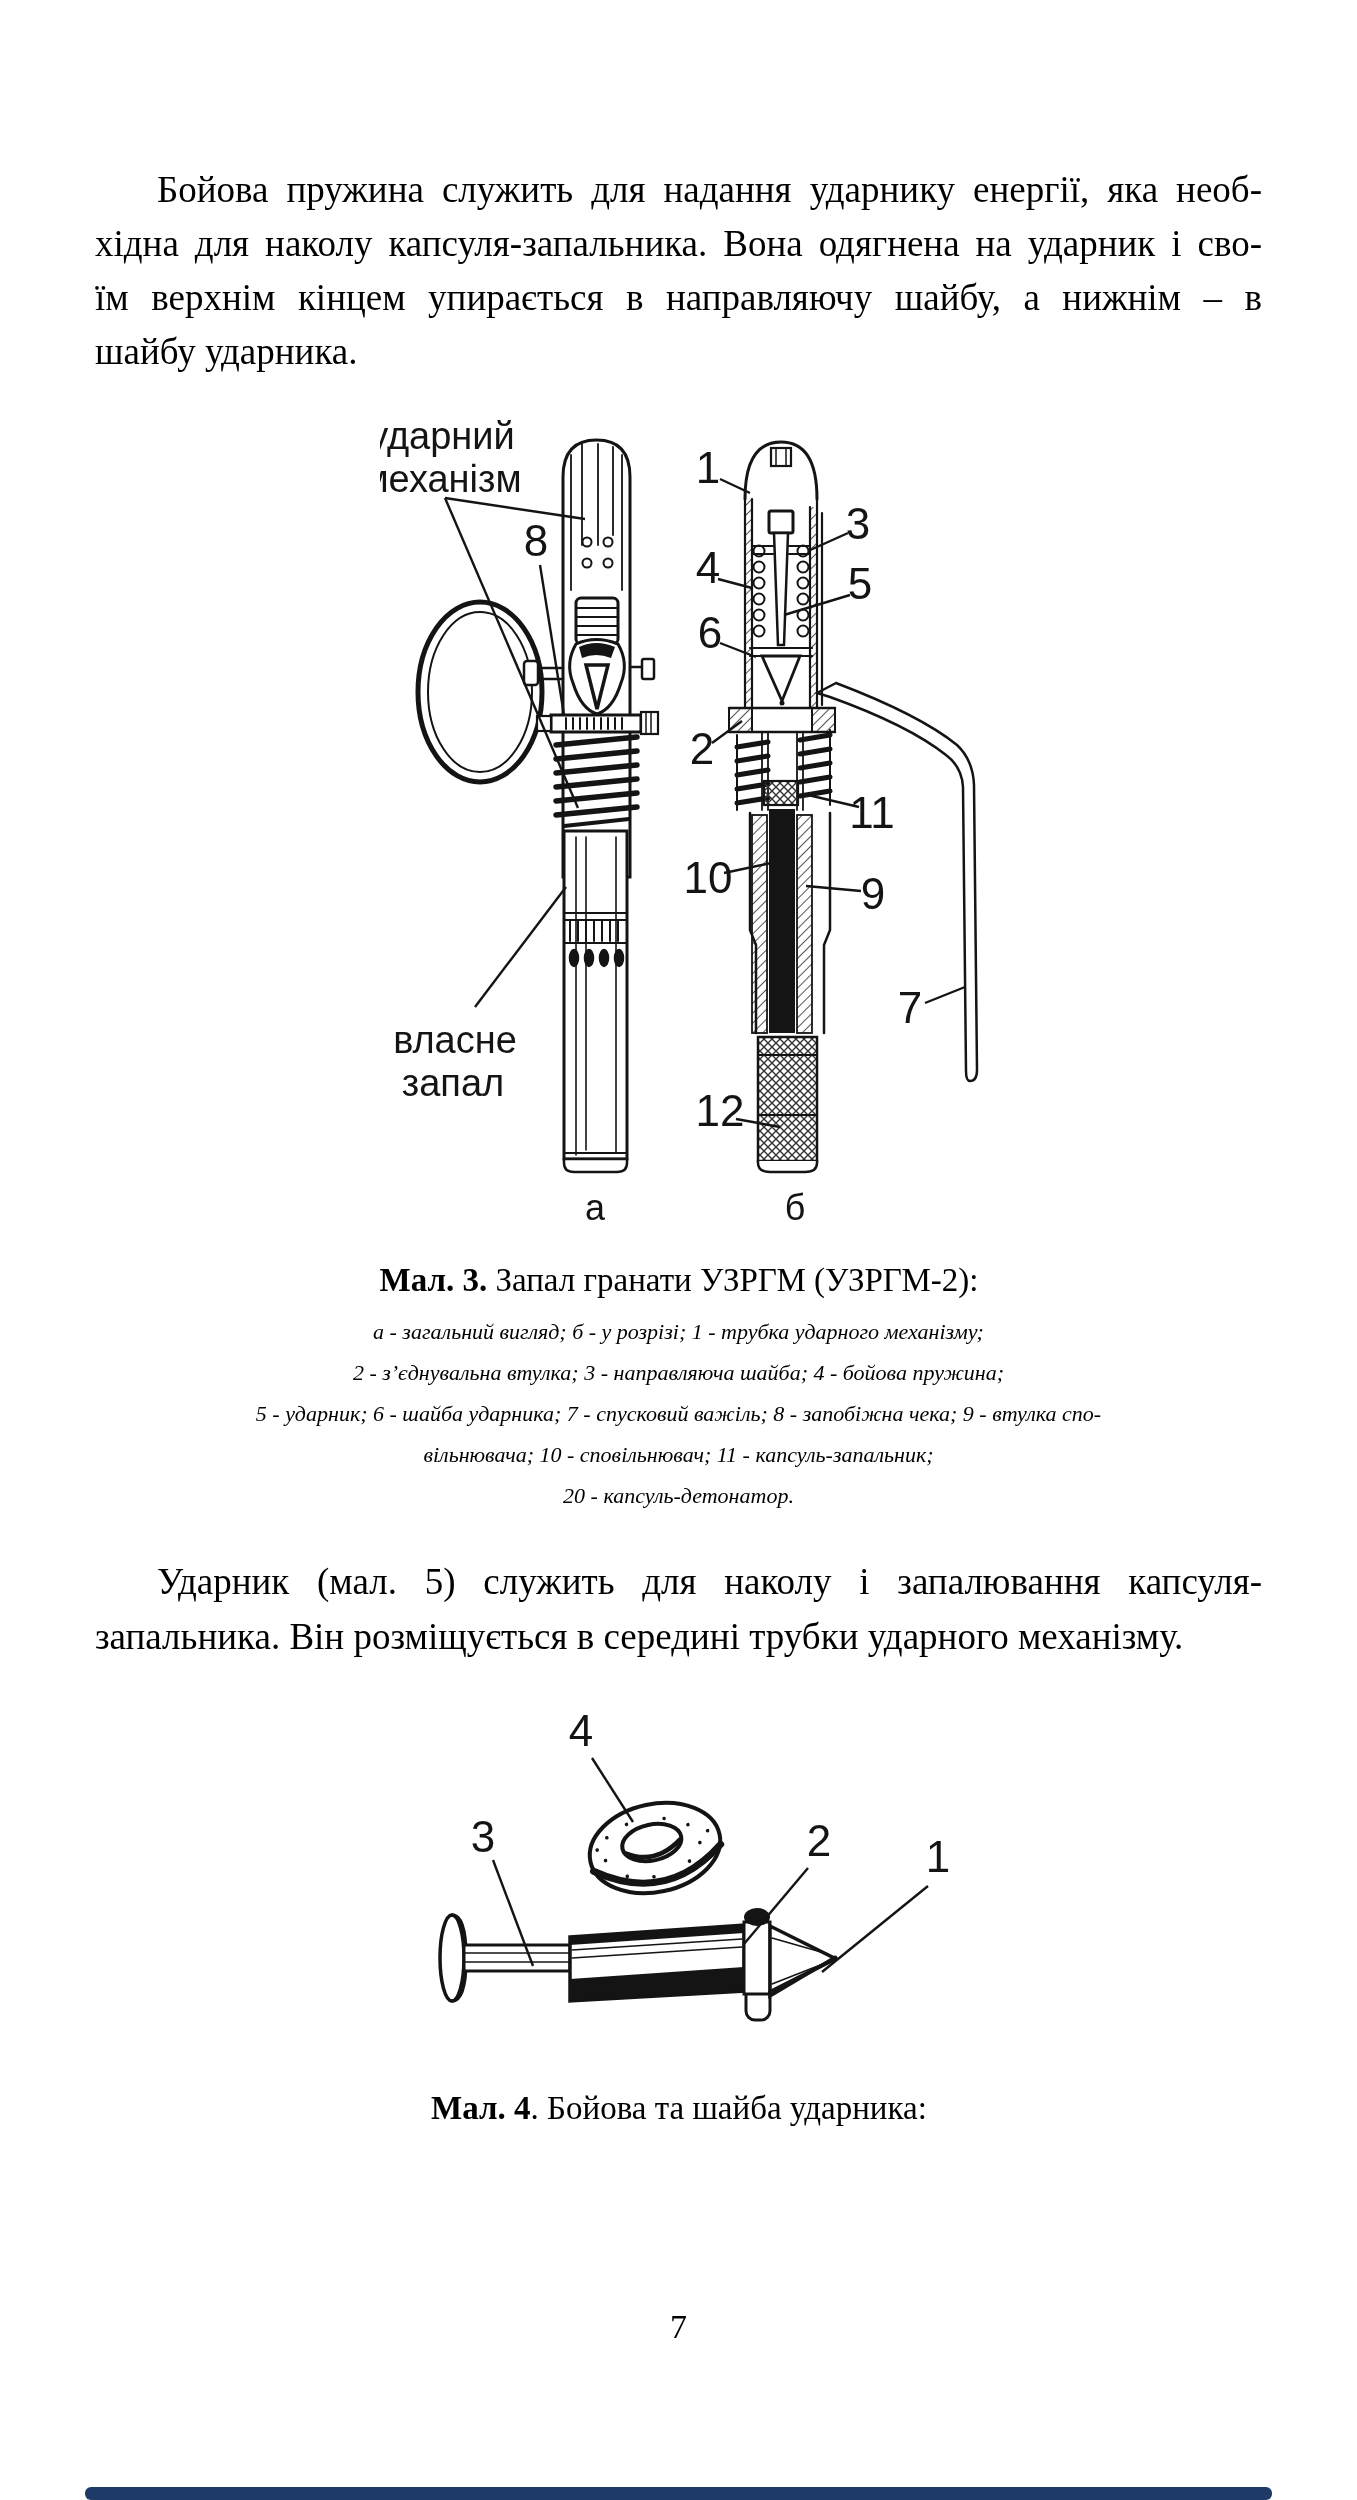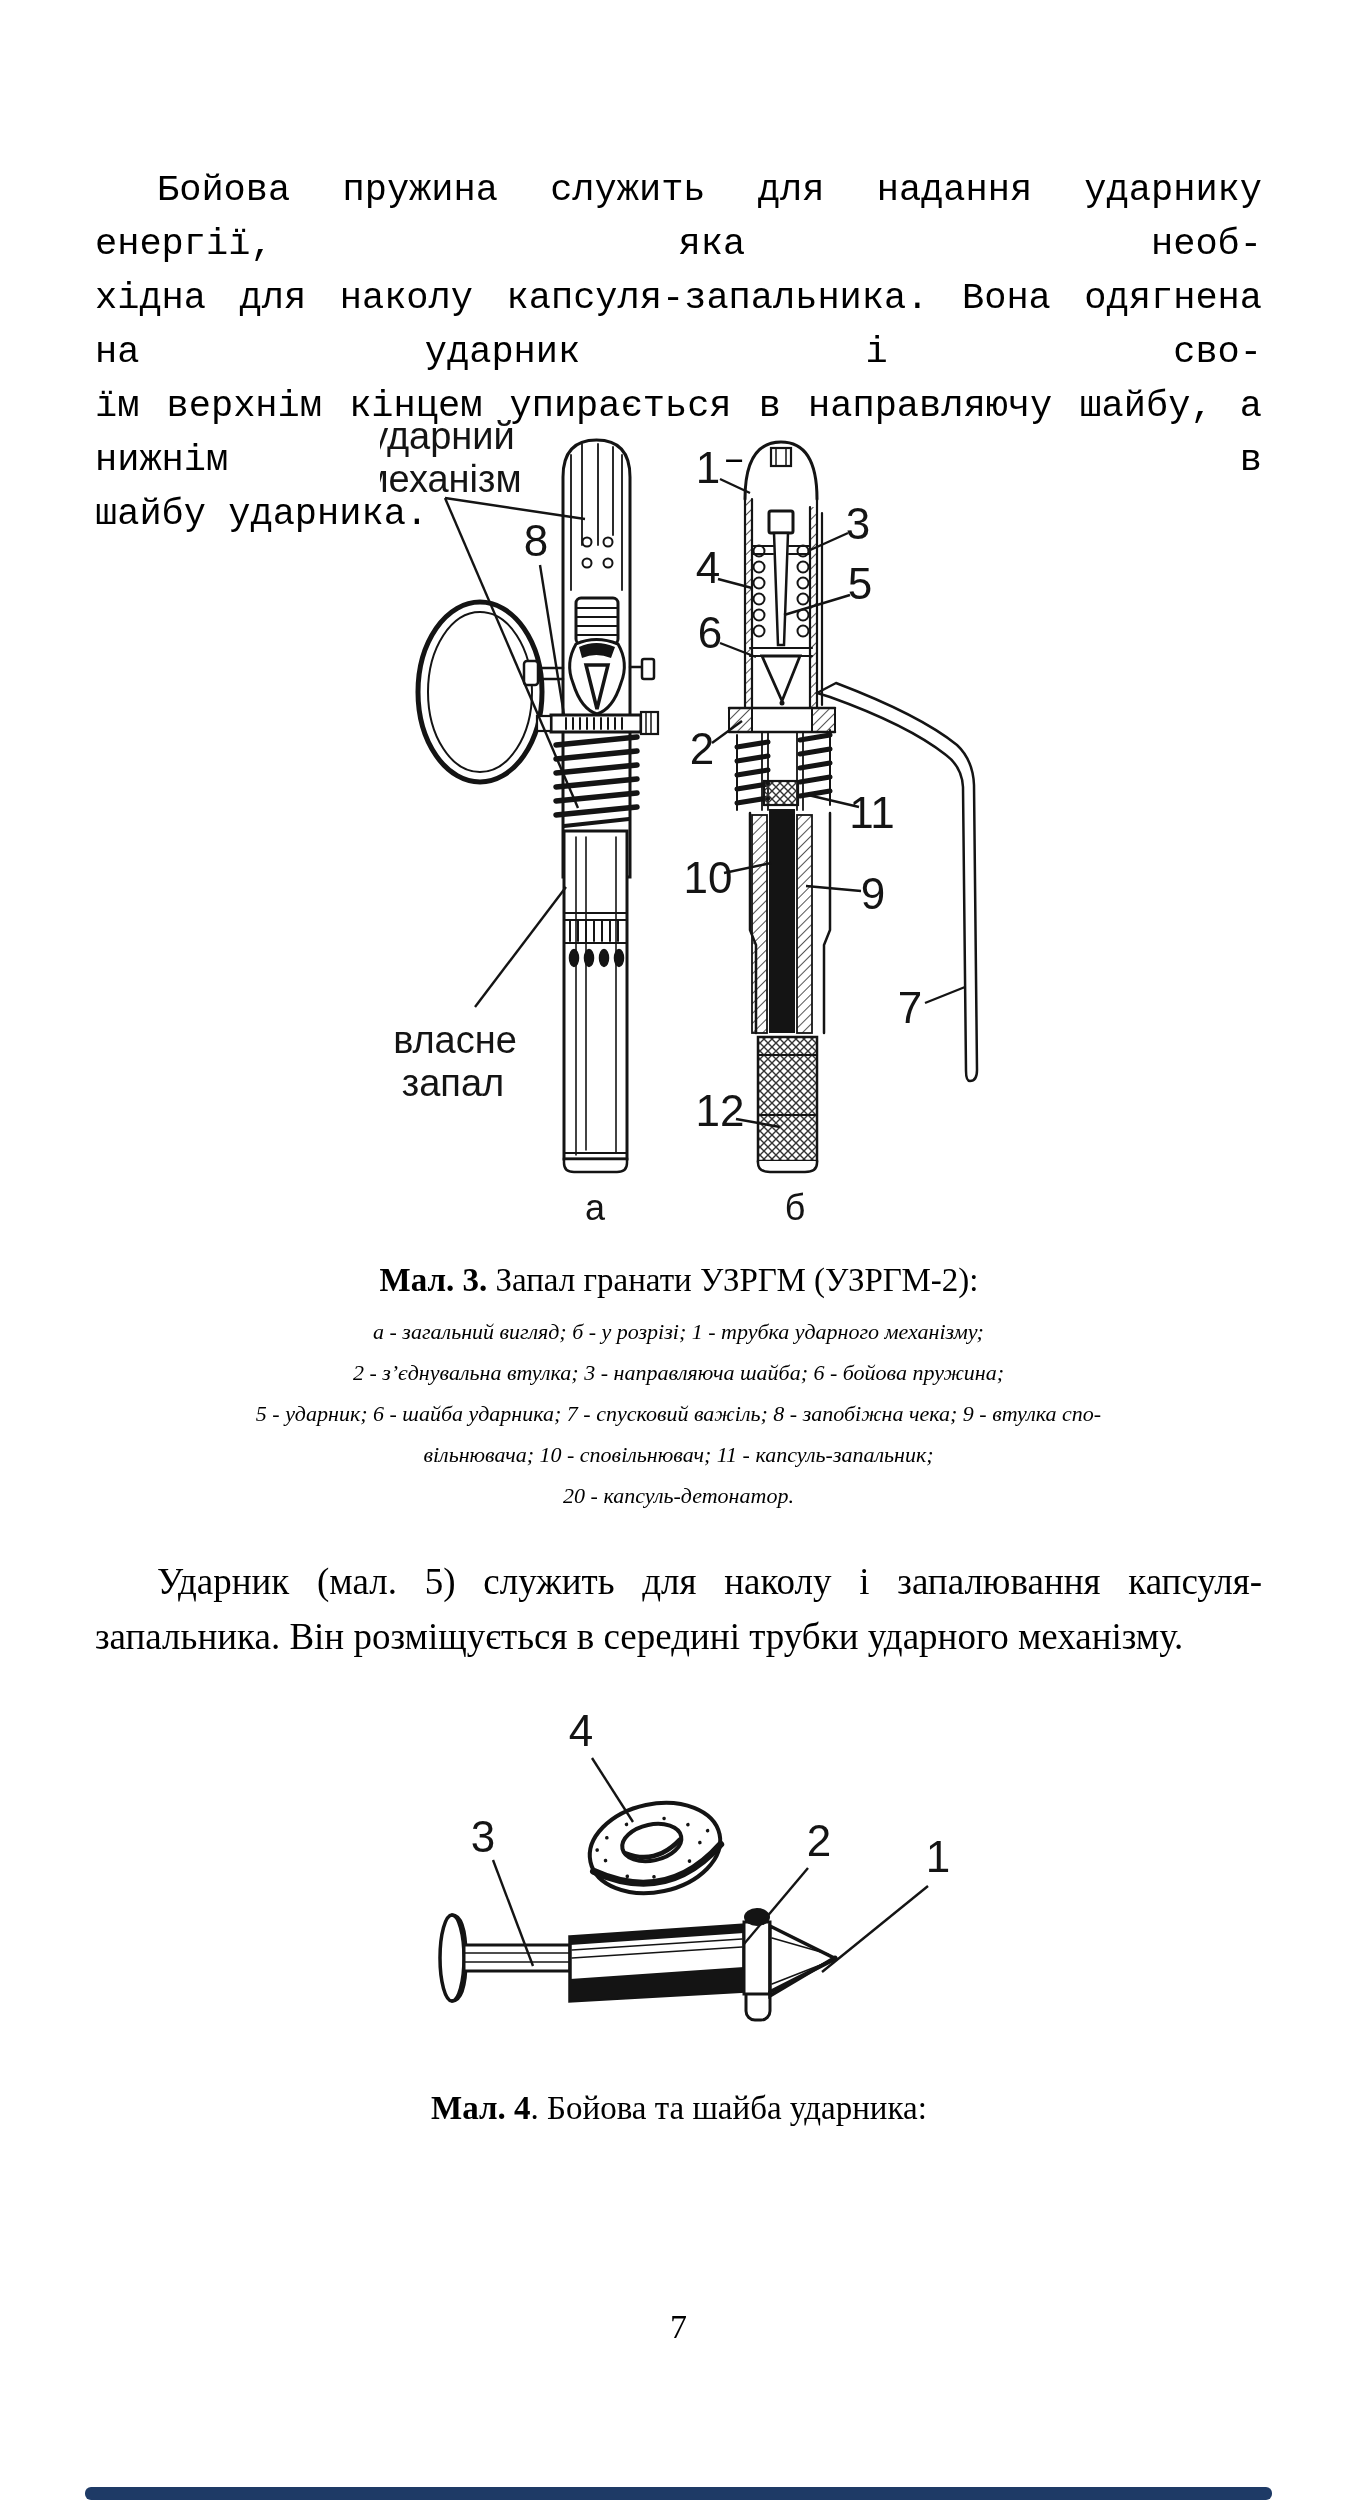--- a/index.html
+++ b/index.html
@@ -22,21 +22,21 @@
   .fig-num  { font-size:44px; }
   .fig-word { font-size:38px; }
   .footer-bar { position:absolute; left:85px; top:2487px; width:1187px; height:13px;
                 border-radius:6px; }
 </style>
 </head>
 <body>
 
 <div class="page">
 
-  <div class="para" style="top:163px;font-family:Liberation Mono, monospace;">
+  <div class="para" style="top:163px;">
     <div class="just indent">Бойова пружина служить для надання ударнику енергії, яка необ-</div>
     <div class="just">хідна для наколу капсуля-запальника. Вона одягнена на ударник і сво-</div>
     <div class="just">їм верхнім кінцем упирається в направляючу шайбу, а нижнім – в</div>
     <div class="pline">шайбу ударника.</div>
   </div>
 
   <svg class="figsvg" style="left:380px; top:415px;" width="620" height="820" viewBox="0 0 620 820">
     <defs>
       <pattern id="p3h" patternUnits="userSpaceOnUse" width="7" height="7" patternTransform="rotate(45)">
         <line x1="0" y1="0" x2="0" y2="7" stroke="#555" stroke-width="2"></line>
@@ -187,21 +187,21 @@
       <text x="215" y="805">а</text>
       <text x="415" y="805">б</text>
     </g>
   </svg>
 
   <div class="caption" style="top:1262px;">
     <b>Мал. 3.</b><span> Запал гранати УЗРГМ (УЗРГМ-2):</span>
   </div>
   <div class="legend" style="top:1311px;">
     <div>а - загальний вигляд; б - у розрізі; 1 - трубка ударного механізму;</div>
-    <div>2 - з’єднувальна втулка; 3 - направляюча шайба; 6 - бойова пружина;</div>
+    <div>2 - з’єднувальна втулка; 3 - направляюча шайба; 4 - бойова пружина;</div>
     <div>5 - ударник; 6 - шайба ударника; 7 - спусковий важіль; 8 - запобіжна чека; 9 - втулка спо-</div>
     <div>вільнювача; 10 - сповільнювач; 11 - капсуль-запальник;</div>
     <div>20 - капсуль-детонатор.</div>
   </div>
 
   <div class="para" style="top:1554px; line-height:55px;">
     <div class="just indent">Ударник (мал. 5) служить для наколу і запалювання капсуля-</div>
     <div class="pline">запальника. Він розміщується в середині трубки ударного механізму.</div>
   </div>
 

